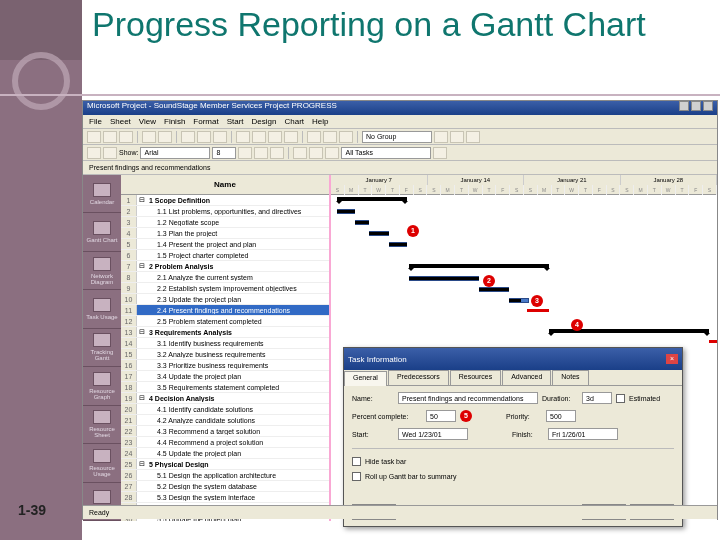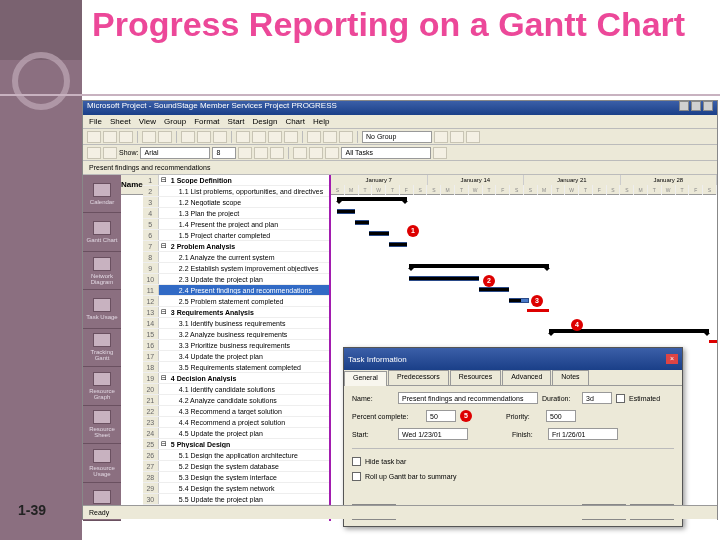--- a/index.html
+++ b/index.html
@@ -3,21 +3,21 @@
 <meta charset="utf-8">
 <style>
   * { box-sizing: border-box; margin: 0; padding: 0; }
   body { width: 720px; height: 540px; font-family: Arial, sans-serif; background: #fff; position: relative; overflow: hidden; }
 
   
   .slide { width: 720px; height: 540px; position: relative; background: #fff; }
   .accent-vert { position: absolute; left: 0; top: 0; width: 82px; height: 100%; background: linear-gradient(#7a6270 0 60px, #8b6f80 60px 540px); }
   .accent-hline { position: absolute; left: 0; top: 94px; width: 720px; height: 2px; background: #c8b2c0; }
   .corner-circle { position: absolute; left: 12px; top: 52px; width: 58px; height: 58px; border: 6px solid #c8b2c0; border-radius: 50%; opacity: .6; }
-  .title { position: absolute; left: 92px; top: 6px; font-size: 34px; color: #ec4899; line-height: 1.1; font-weight: bold; }
+  .title { position: absolute; left: 92px; top: 6px; font-size: 34px; color: #0f766e; line-height: 1.1; }
   .slidenum { position: absolute; left: 18px; bottom: 22px; font-size: 14px; font-weight: bold; color: #222; }
 
   
   .shot { position: absolute; left: 82px; top: 100px; width: 636px; height: 420px; background: #d8d4c8; border: 1px solid #888; font-size: 8px; }
 
   .titlebar { height: 14px; background: linear-gradient(#3b5fa8,#1a3f88); color: #fff; display:flex; align-items:flex-start; padding:0 4px; }
   .titlebar .txt { font-size:8px; flex:1; white-space:nowrap; overflow:hidden; }
   .winbtns { display:flex; gap:2px; }
   .winbtn { width:10px; height:10px; background:#d0d0d0; border:1px solid #888; }
 
@@ -33,21 +33,21 @@
 
   .breadcrumb { height:14px; background:#ece9d8; display:flex; align-items:center; padding:0 6px; font-size:7px; border-bottom:1px solid #bbb; }
 
   .work { display:flex; height: calc(100% - 72px); }
   .sidebar { width:38px; background:#8b6f80; display:flex; flex-direction:column; }
   .sbbtn { height:46px; border-bottom:1px solid #6a5060; display:flex; flex-direction:column; align-items:center; justify-content:center; color:#e0d6e0; gap:2px; }
   .sbbtn .ic { width:18px; height:14px; background:#c8b2c0; border:1px solid #6a5060; }
   .sbbtn .lb { font-size:6px; text-align:center; line-height:1; }
 
   .main { flex:1; display:flex; background:#fff; position:relative; }
-  .tasktable { width:210px; border-right:2px solid #a21caf; display:flex; }
+  .tasktable { width:210px; border-right:2px solid #f9a8d4; display:flex; flex-direction:column; }
   .thead { height:20px; background:#ece9d8; border-bottom:1px solid #999; display:flex; align-items:center; justify-content:center; font-size:8px; font-weight:bold; }
   .rows { flex:1; overflow:hidden; }
   .row { height:11px; display:flex; align-items:center; border-bottom:1px solid #eee; font-size:7px; }
   .row .num { width:16px; text-align:center; color:#666; background:#ece9d8; border-right:1px solid #ccc; height:100%; line-height:11px; }
   .row .outl { width:10px; text-align:center; }
   .row .nm { flex:1; padding-left:2px; white-space:nowrap; overflow:hidden; }
   .row.phase .nm { font-weight:bold; }
   .row.sel { background:#316ac5; color:#fff; }
   .row.ind1 .nm { padding-left:10px; }
 
@@ -108,21 +108,21 @@
         <div class="winbtn"></div>
         <div class="winbtn"></div>
         <div class="winbtn"></div>
       </div>
     </div>
 
     <div class="menubar">
       <span>File</span>
       <span>Sheet</span>
       <span>View</span>
-      <span>Group</span>
+      <span>Finish</span>
       <span>Format</span>
       <span>Start</span>
       <span>Design</span>
       <span>Chart</span>
       <span>Help</span>
     </div>
 
     <div class="toolbar">
       <div class="tbtn"></div>
       <div class="tbtn"></div>

